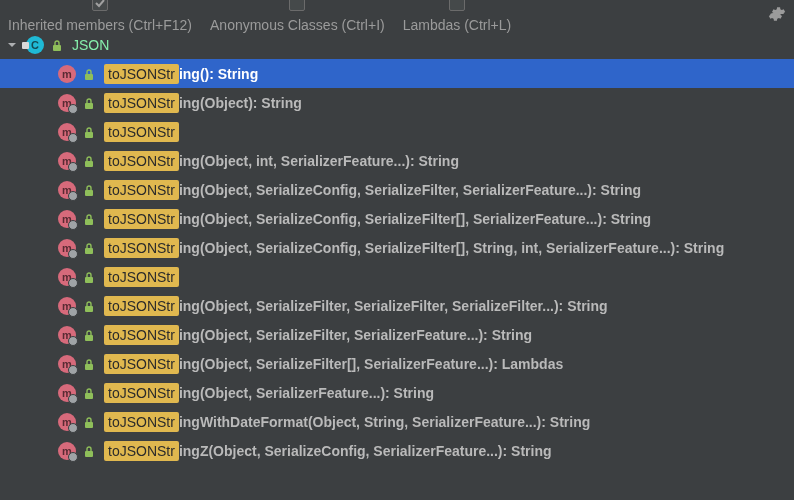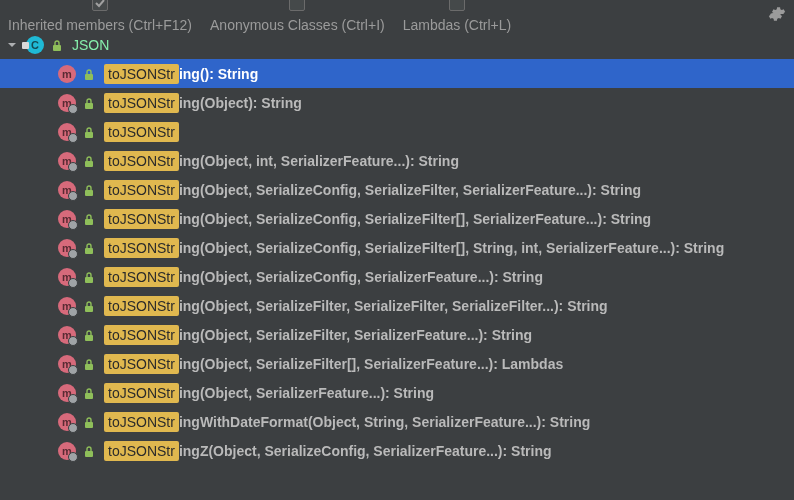--- a/index.html
+++ b/index.html
@@ -250,21 +250,20 @@
       </div>
       <div class="row indent-1">
         <span class="method-icon inherited">m</span>
         <span class="lock-icon">
           <svg viewBox="0 0 12 12">
             <rect x="2" y="5" width="8" height="6" rx="1" fill="#8fbf5a"></rect>
             <path d="M4 5 V3 a2 2 0 0 1 4 0 V5" stroke="#8fbf5a" stroke-width="1.4" fill="none"></path>
           </svg>
         </span>
         <span class="hl">toJSONStr</span>
-        <span class="sig-rest">ing(Object, SerializeConfig, SerializerFeature...): String</span>
       </div>
       <div class="row indent-1">
         <span class="method-icon inherited">m</span>
         <span class="lock-icon">
           <svg viewBox="0 0 12 12">
             <rect x="2" y="5" width="8" height="6" rx="1" fill="#8fbf5a"></rect>
             <path d="M4 5 V3 a2 2 0 0 1 4 0 V5" stroke="#8fbf5a" stroke-width="1.4" fill="none"></path>
           </svg>
         </span>
         <span class="hl">toJSONStr</span>

